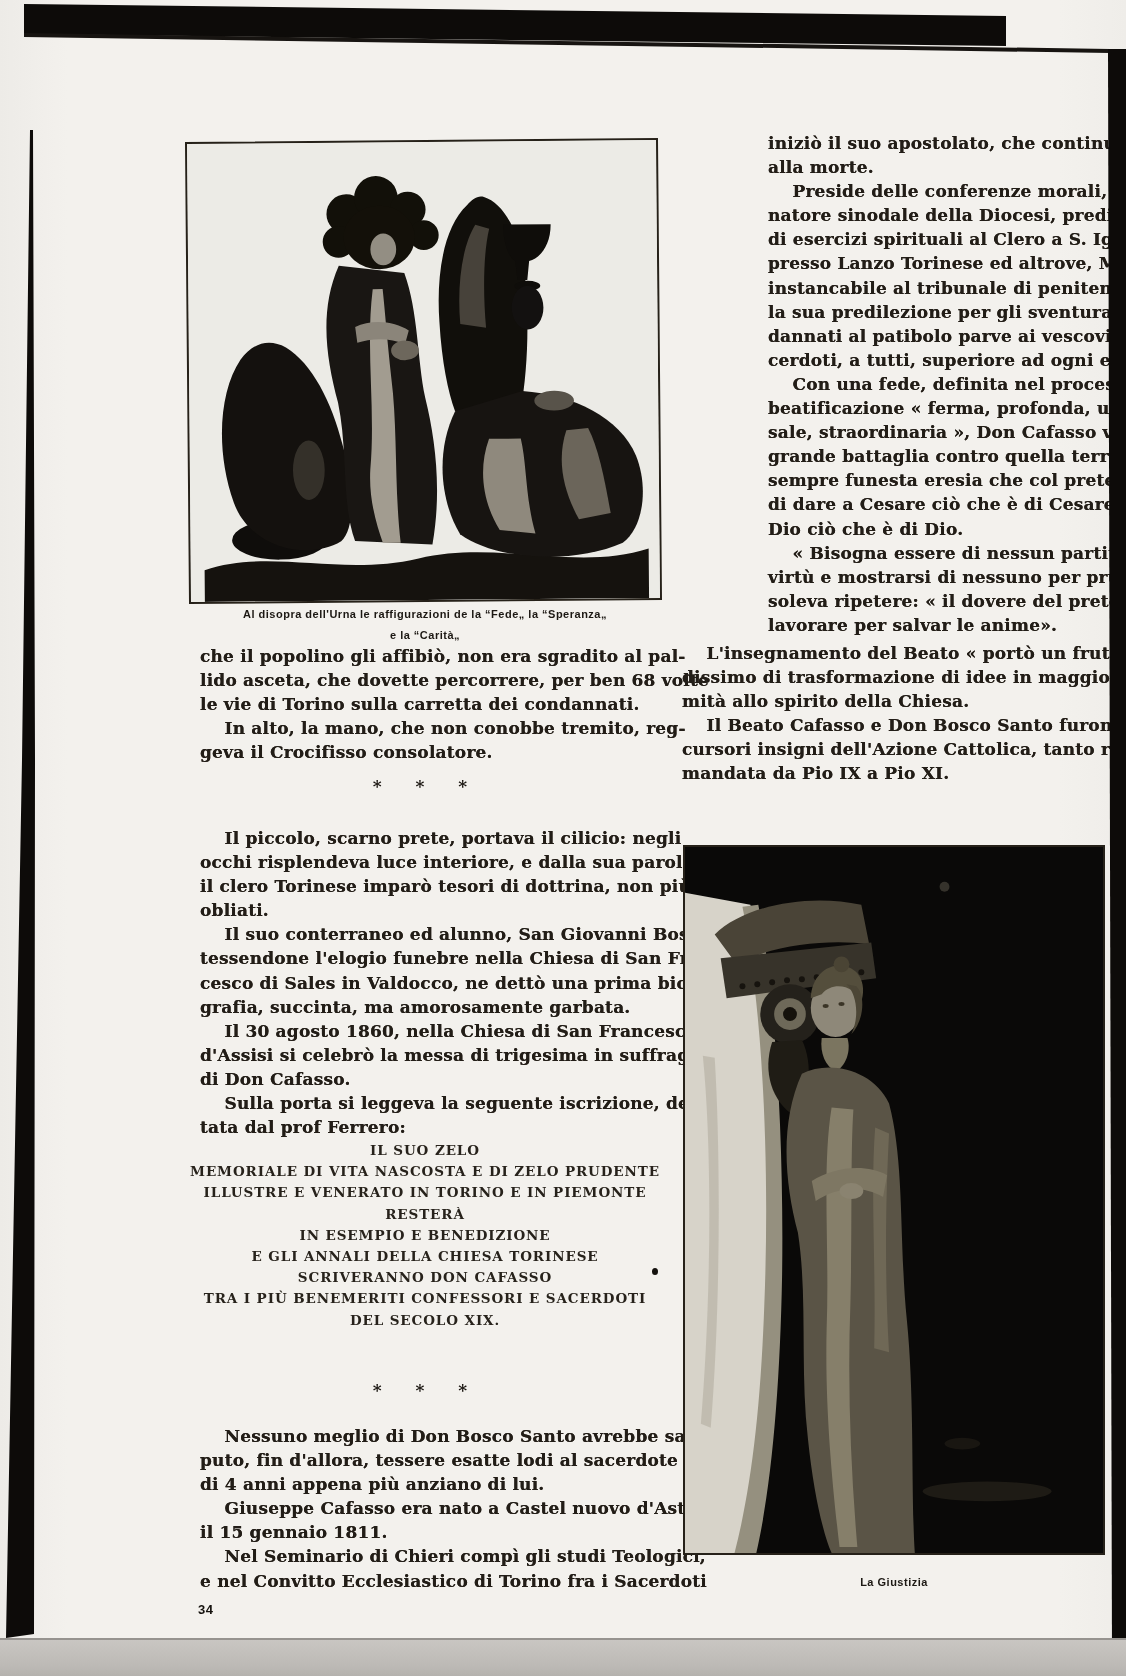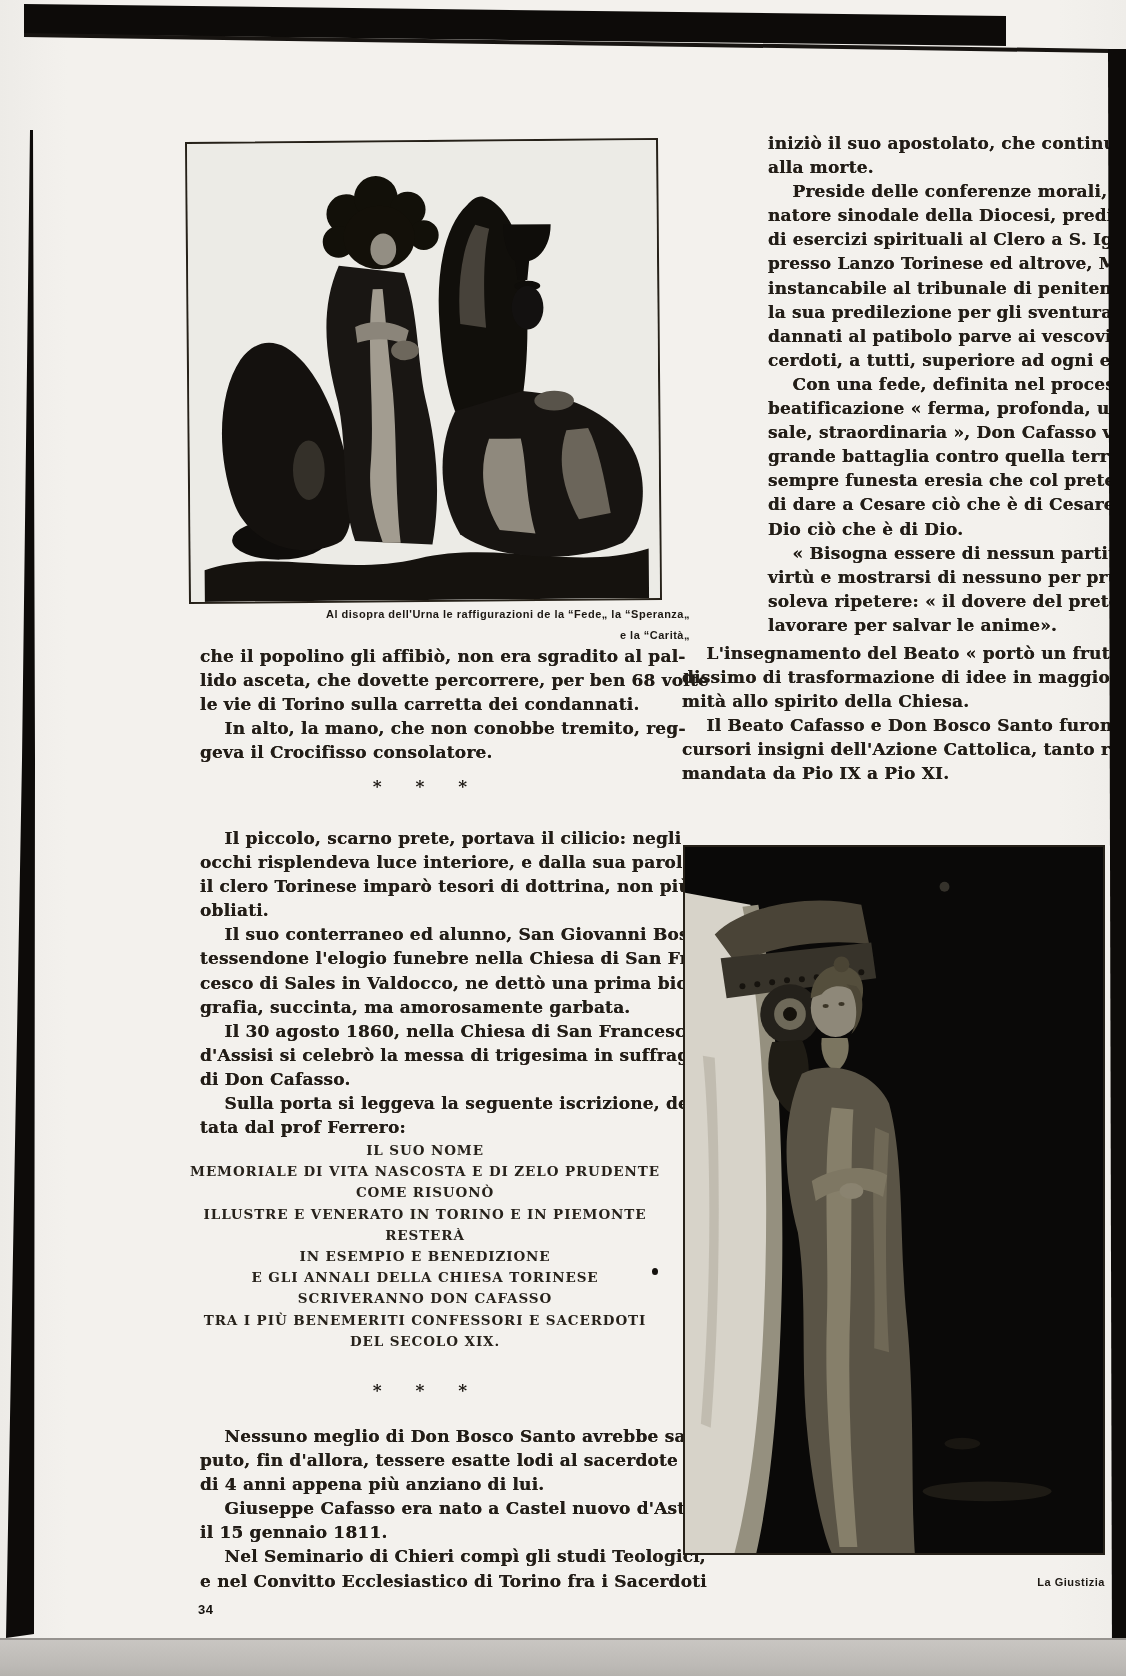--- a/index.html
+++ b/index.html
@@ -21,21 +21,21 @@
     white-space:pre;text-align:center;
     font:700 13.5px/21.2px "DejaVu Serif",serif;
     letter-spacing:.9px;color:#27221b;
   }
   .stars{
     position:absolute;text-align:center;
     font:700 17px/20px "DejaVu Serif",serif;
     letter-spacing:14px;color:#191510;text-indent:14px;
   }
   .caption{
-    position:absolute;text-align:right;
+    position:absolute;text-align:center;
     font:700 11px/21px "Liberation Sans",sans-serif;
     letter-spacing:.5px;color:#1c1813;
   }
   .pagenum{
     position:absolute;
     font:700 13px/16px "Liberation Sans",sans-serif;
     color:#15120e;letter-spacing:.5px;text-align:center;
   }
   .photo-frame{
     position:absolute;border:2px solid #262119;box-sizing:border-box;
@@ -111,23 +111,22 @@
       <div class="line">cesco di Sales in Valdocco, ne dettò una prima bio-</div>
       <div class="line">grafia, succinta, ma amorosamente garbata.</div>
       <div class="line">    Il 30 agosto 1860, nella Chiesa di San Francesco</div>
       <div class="line">d'Assisi si celebrò la messa di trigesima in suffragio</div>
       <div class="line">di Don Cafasso.</div>
       <div class="line">    Sulla porta si leggeva la seguente iscrizione, det-</div>
       <div class="line">tata dal prof Ferrero:</div>
     </div>
 
   <div class="tblock" style="left:130px;top:1140px;width:590px;">
-      <div class="ins-line">IL SUO NOME</div>
+      <div class="ins-line">IL SUO ZELO</div>
       <div class="ins-line">MEMORIALE DI VITA NASCOSTA E DI ZELO PRUDENTE</div>
-      <div class="ins-line">COME RISUONÒ</div>
       <div class="ins-line">ILLUSTRE E VENERATO IN TORINO E IN PIEMONTE</div>
       <div class="ins-line">RESTERÀ</div>
       <div class="ins-line">IN ESEMPIO E BENEDIZIONE</div>
       <div class="ins-line">E GLI ANNALI DELLA CHIESA TORINESE</div>
       <div class="ins-line">SCRIVERANNO DON CAFASSO</div>
       <div class="ins-line">TRA I PIÙ BENEMERITI CONFESSORI E SACERDOTI</div>
       <div class="ins-line">DEL SECOLO XIX.</div>
     </div>
 
   <div class="stars" style="left:180px;top:1380px;width:480px;">* * *</div>

